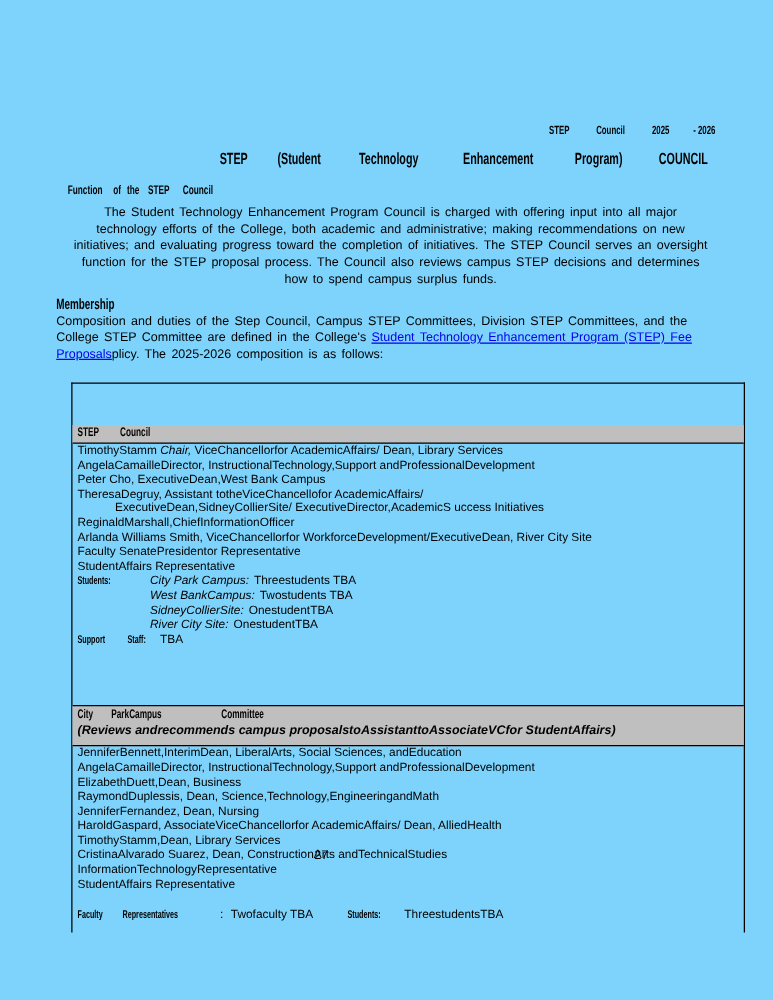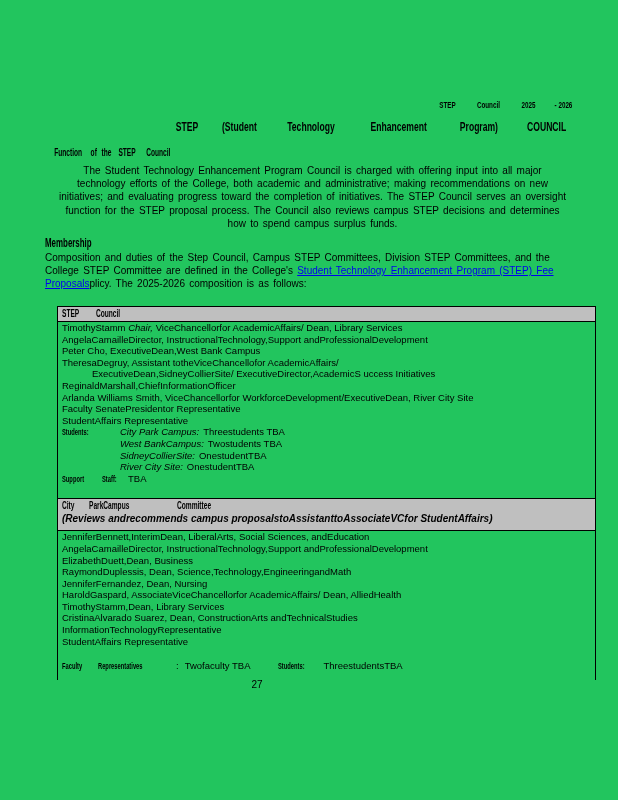--- a/index.html
+++ b/index.html
@@ -1,36 +1,36 @@
 <!DOCTYPE html>
 <html><head>
 <meta charset="utf-8">
 <style>
   html,body{margin:0;padding:0;background:#fff;}
-  .page{position:relative;width:618px;height:800px;background:#22c55e;
+  .page{position:relative;width:618px;height:800px;background:#7dd3fc;
         font-family:"Liberation Sans", sans-serif;color:#000;overflow:hidden;}
 
   
   .cw{display:inline-block;font-weight:bold;transform:scaleX(0.66);transform-origin:center center;white-space:nowrap;}
   .cw.left{transform-origin:left center;}
 
   .header-right{position:absolute;top:99px;right:41px;width:142px;display:flex;justify-content:space-between;font-size:9.5px;}
   .title{position:absolute;top:119px;left:170px;width:406px;display:flex;justify-content:space-between;font-size:13px;}
   .h-func{position:absolute;top:147px;left:47px;width:120px;display:flex;justify-content:space-between;font-size:10px;}
   .h-mem{position:absolute;top:236px;left:45px;font-size:12px;}
 
   .para{position:absolute;left:45px;width:535px;font-size:10px;line-height:13.2px;word-spacing:1.5px;}
   .para1{top:164px;text-align:center;}
   .para2{top:251px;}
   .link{color:#0000EE;text-decoration:underline;cursor:pointer;}
 
   .doc-table{position:absolute;top:306px;left:57px;width:537px;
              border-left:1px solid #000;border-right:1px solid #000;border-top:1px solid #000;
              font-size:9.5px;}
-  .tbl-header{background:#BFBFBF;border-bottom:1px solid #000;padding:1px 4px;line-height:12px;font-size:10px;}
+  .tbl-header{background:#BFBFBF;border-bottom:1px solid #000;padding:1px 4px;line-height:12px;font-size:10px;margin-top:33px;}
   .tbl-header.h2{border-top:1px solid #000;padding-bottom:4px;}
   .w-step{width:34px;}
   .w-city{width:27px;}
   .w-park{width:88px;}
   .h2line2{font-style:italic;font-weight:bold;line-height:13px;padding-bottom:1px;}
   .tbl-row{padding:0 4px;height:11.6px;line-height:11.6px;white-space:nowrap;}
   .indent1{padding-left:34px;}
   .stud-indent{padding-left:62px;}
   .ital{font-style:italic;}
   .campus{font-style:italic;margin-right:4px;}

